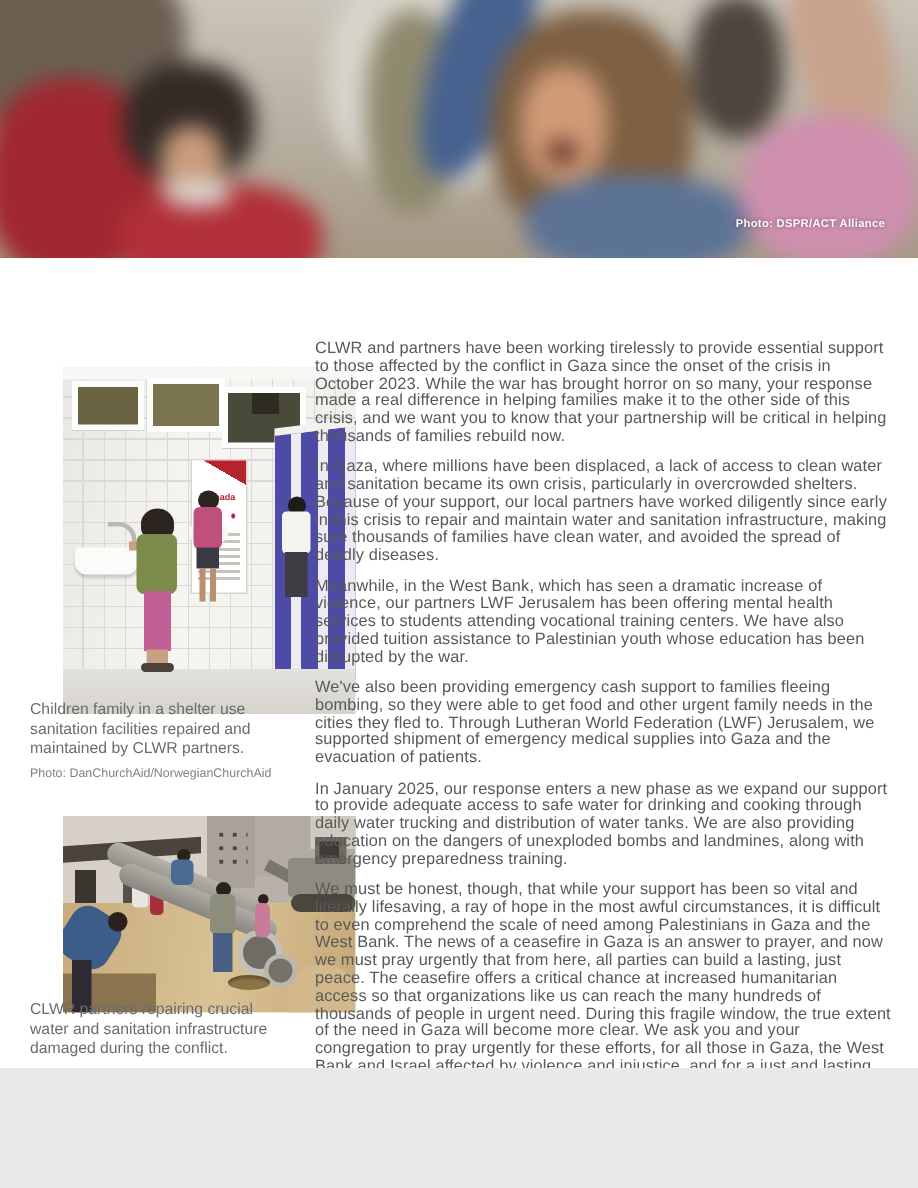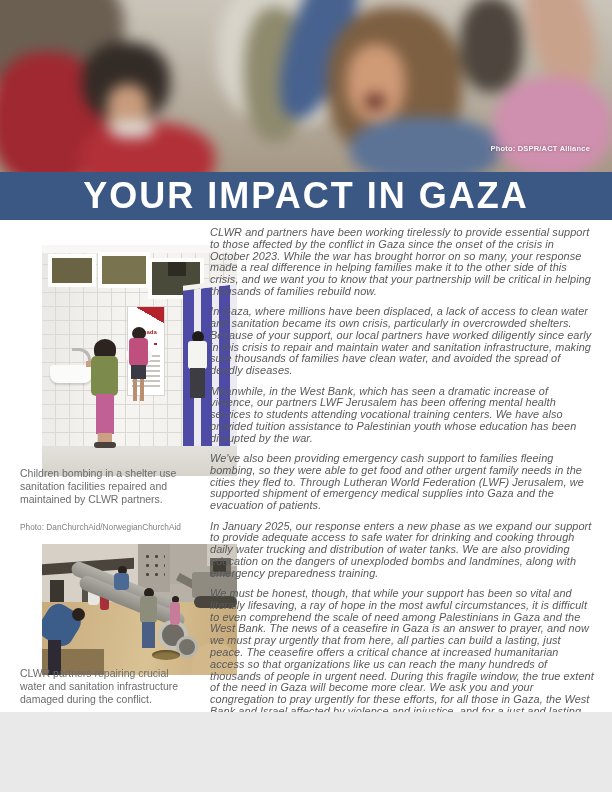--- a/index.html
+++ b/index.html
@@ -120,32 +120,32 @@
   .p2-f2body{left:72px;top:29px;width:15px;height:17px;background:#4a6a94;border-radius:4px;}
   .p2-f3head{left:102px;top:44px;width:10px;height:10px;background:#2a211c;border-radius:50%;}
   .p2-f3vest{left:98px;top:52px;width:17px;height:27px;background:#8c8d7a;border-radius:4px;}
   .p2-f3jean{left:100px;top:78px;width:13px;height:26px;background:#4a5f85;}
   .p2-f4{left:128px;top:58px;width:10px;height:23px;background:#c77d9a;border-radius:4px;}
   .p2-f4h{left:130px;top:52px;width:7px;height:7px;background:#2a211c;border-radius:50%;}
   .p2-f5{left:58px;top:50px;width:9px;height:16px;background:#a5303a;border-radius:3px;}
   .p2-f6{left:46px;top:42px;width:11px;height:19px;background:#e8e6e0;border-radius:3px;}
 
   .caption{position:absolute;left:20px;width:172px;color:#6b6c6e;font-size:10.5px;line-height:13.2px;}
-  .caption .credit{margin-top:15px;font-size:8.3px;line-height:10px;color:#808184;}
+  .caption .credit{margin-top:3px;font-size:8.3px;line-height:10px;color:#808184;}
   .caption1{top:467px;}
   .caption2{top:667px;}
 
   .logo{position:absolute;left:18px;top:737px;display:flex;align-items:flex-start;gap:7px;}
   .logo svg{width:42px;height:42px;}
   .logo-text{font-family:"Liberation Serif",serif;font-weight:700;color:#2C4A7C;
     font-size:15.5px;line-height:17px;letter-spacing:.2px;}
 
   
   .article{position:absolute;left:210px;top:227px;width:384px;color:#58595B;
-    font-size:10.9px;line-height:11.8px;letter-spacing:.1px;font-style:italic;}
+    font-size:10.9px;line-height:11.8px;letter-spacing:.1px;}
   .article p{margin:0 0 8.5px 0;}
 </style>
 </head>
 <body>
 
 <div class="page">
 
   <div class="hero">
     <div class="hero-art">
       <div class="hb-darkTL"></div>
@@ -161,23 +161,20 @@
         <div class="hb-faceG"></div>
         <div class="hb-mouth"></div>
       <div class="hb-denim"></div>
         <div class="hb-darkR"></div>
         <div class="hb-armR"></div>
       <div class="hb-pink"></div>
     </div>
     <div class="hero-credit">Photo: DSPR/ACT Alliance</div>
   </div>
 
-  <div class="banner">
-    <h1>YOUR IMPACT IN GAZA</h1>
-  </div>
 
   <figure class="photo photo1">
     <div class="p1-tiles"></div>
       <div class="p1-ceil"></div>
     <div class="p1-w1"></div>
       <div class="p1-w2"></div>
       <div class="p1-w3"></div>
       <div class="p1-w3i"></div>
     <div class="p1-stalls"></div>
     <div class="p1-floor"></div>
@@ -200,21 +197,21 @@
       <div class="p1-g3pant"></div>
     <div class="p1-g1hair"></div>
       <div class="p1-g1arm"></div>
       <div class="p1-g1top"></div>
     <div class="p1-g1pant"></div>
       <div class="p1-g1leg"></div>
       <div class="p1-g1shoe"></div>
   </figure>
 
   <div class="caption caption1">
-    <div>Children bombing in a shelter use sanitation facilities repaired and maintained by CLWR partners.</div>
+    <div>Children family in a shelter use sanitation facilities repaired and maintained by CLWR partners.</div>
     <div class="credit">Photo: DanChurchAid/NorwegianChurchAid</div>
   </div>
 
   <figure class="photo photo2">
     <div class="p2-sky"></div>
       <div class="p2-b1"></div>
       <div class="p2-awn"></div>
     <div class="p2-d1"></div>
       <div class="p2-d2"></div>
       <div class="p2-b2"></div>

